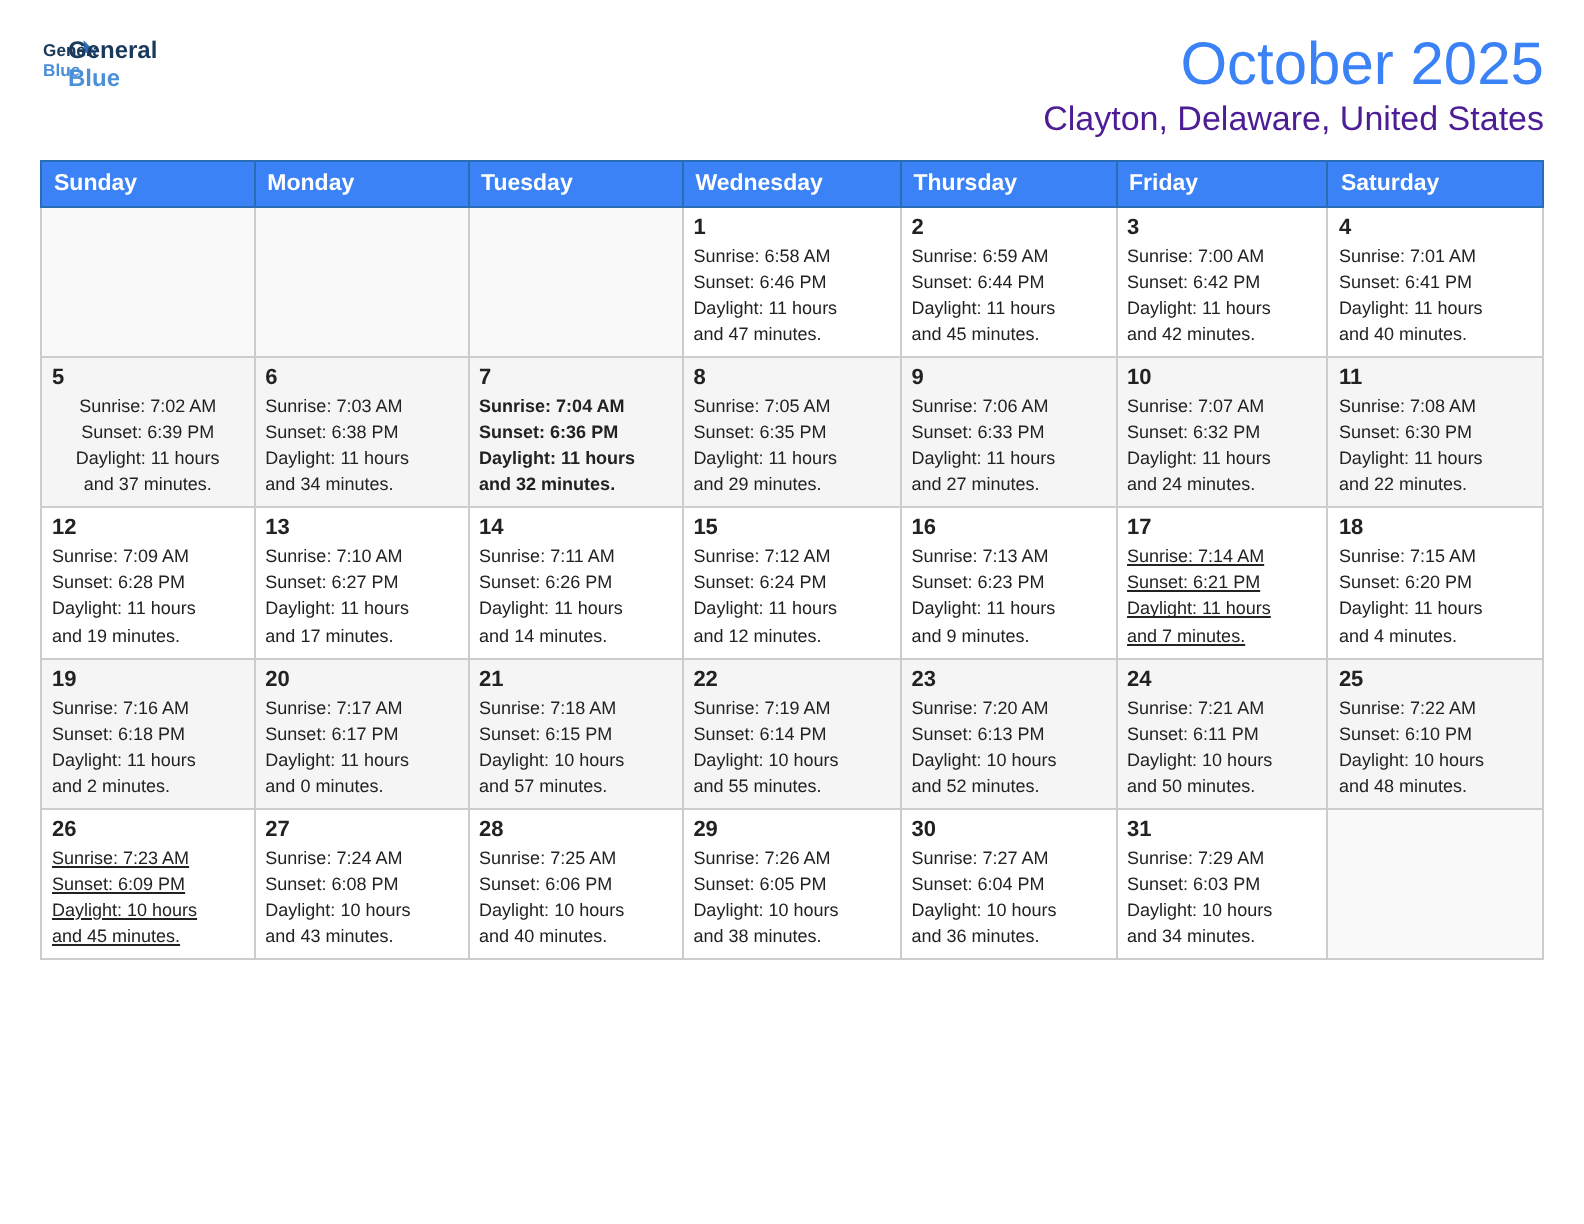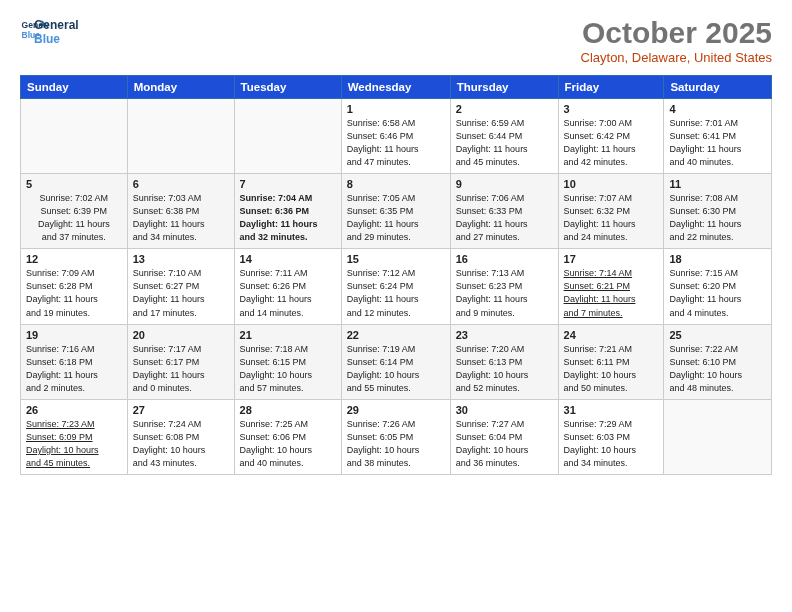--- a/index.html
+++ b/index.html
@@ -29,34 +29,34 @@
     }
     .logo-icon {
       width: 28px;
       height: 28px;
     }
     .title-block {
       text-align: right;
     }
     .month-title {
       font-size: 30px;
-      font-weight: bold;
-      color: #737373;
+      font-weight: normal;
+      color: #3b82f6;
     }
     .location {
-      font-size: 13px;
-      color: #c2410c;
+      font-size: 17px;
+      color: #4c1d95;
     }
     .calendar {
       width: 100%;
       border-collapse: collapse;
       border: 1px solid #ccc;
     }
     .calendar th {
-      background: #1d4ed8;
+      background: #3b82f6;
       color: #fff;
       font-size: 11.5px;
       font-weight: bold;
       padding: 5px 6px;
       text-align: left;
       border: 1px solid #2a6db5;
     }
     .calendar td {
       vertical-align: top;
       border: 1px solid #ccc;

